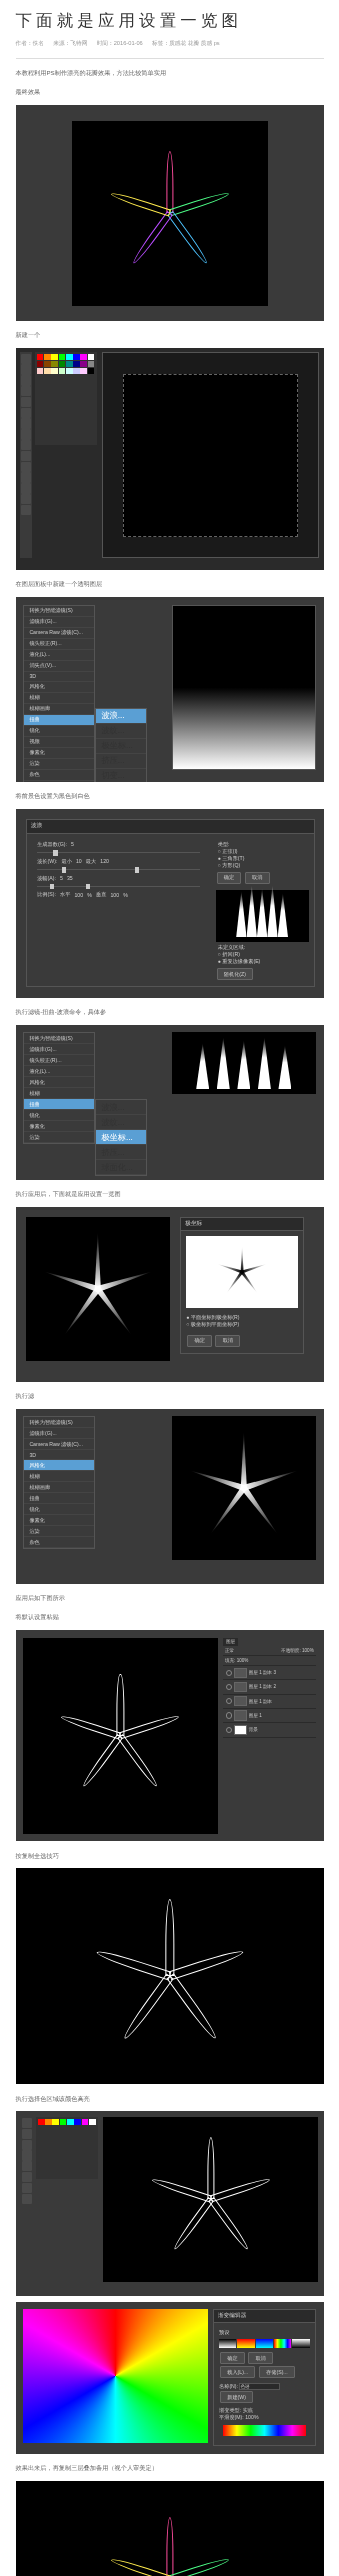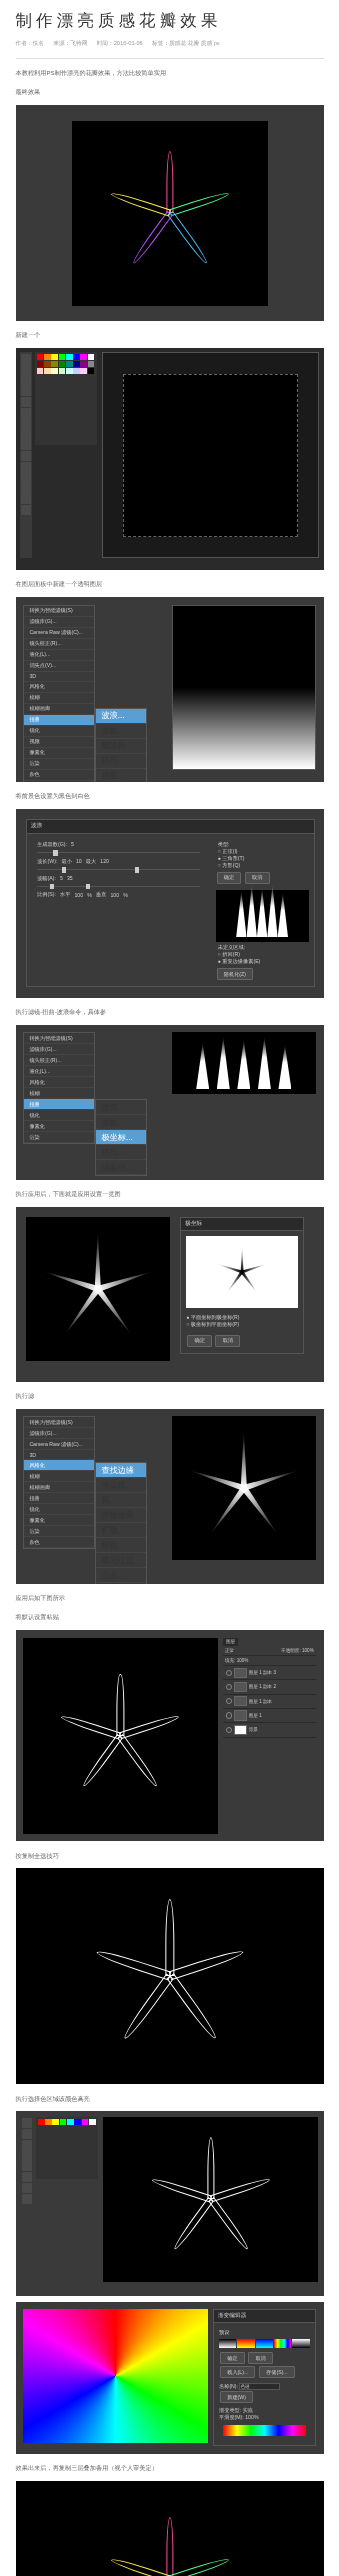--- a/index.html
+++ b/index.html
@@ -57,21 +57,21 @@
 .layer-row{padding:1.5px 3.1px;border-bottom:0.5px solid #2a2a2a;display:flex;align-items:center;gap:2.1px}
 .layer-thumb{width:12.4px;height:10.3px;background:#555;border:0.5px solid #666}
 .eye{width:6.2px;height:6.2px;border:0.5px solid #888;border-radius:50%}
 .two-col{display:flex;gap:5.2px}
 .two-col>div:first-child{flex:1}
 </style>
 </head>
 <body>
 
 <div class="container">
-  <h1 class="title">制作漂亮质感花瓣效果</h1>
+  <h1 class="title">下面就是应用设置一览图</h1>
   <div class="meta">
     <span>作者：佚名</span>
     <span>来源：飞特网</span>
     <span>时间：2016-01-06</span>
     <span>标签：质感花 花瓣 质感 ps</span>
   </div>
   <div class="sep"></div>
 
   <p class="caption">本教程利用PS制作漂亮的花瓣效果，方法比较简单实用</p>
   <p class="caption">最终效果</p>
@@ -332,31 +332,20 @@
         <div class="menu-item">3D</div>
         <div class="menu-item hi">风格化</div>
         <div class="menu-item">模糊</div>
         <div class="menu-item">模糊画廊</div>
         <div class="menu-item">扭曲</div>
         <div class="menu-item">锐化</div>
         <div class="menu-item">像素化</div>
         <div class="menu-item">渲染</div>
         <div class="menu-item">杂色</div>
       </div>
-      <div class="submenu" style="top:46px">
-        <div class="menu-item hi">查找边缘</div>
-        <div class="menu-item">等高线...</div>
-        <div class="menu-item">风...</div>
-        <div class="menu-item">浮雕效果...</div>
-        <div class="menu-item">扩散...</div>
-        <div class="menu-item">拼贴...</div>
-        <div class="menu-item">曝光过度</div>
-        <div class="menu-item">凸出...</div>
-        <div class="menu-item">油画...</div>
-      </div>
     </div>
     <div class="white-flower" style="float:right;width:144px;height:144px">
       <div style="position:relative;width:103px;height:103px">
         <div class="wpetal" style="transform:translate(-50%,-100%) rotate(0deg)"></div>
         <div class="wpetal" style="transform:translate(-50%,-100%) rotate(72deg)"></div>
         <div class="wpetal" style="transform:translate(-50%,-100%) rotate(144deg)"></div>
         <div class="wpetal" style="transform:translate(-50%,-100%) rotate(216deg)"></div>
         <div class="wpetal" style="transform:translate(-50%,-100%) rotate(288deg)"></div>
       </div>
     </div>

